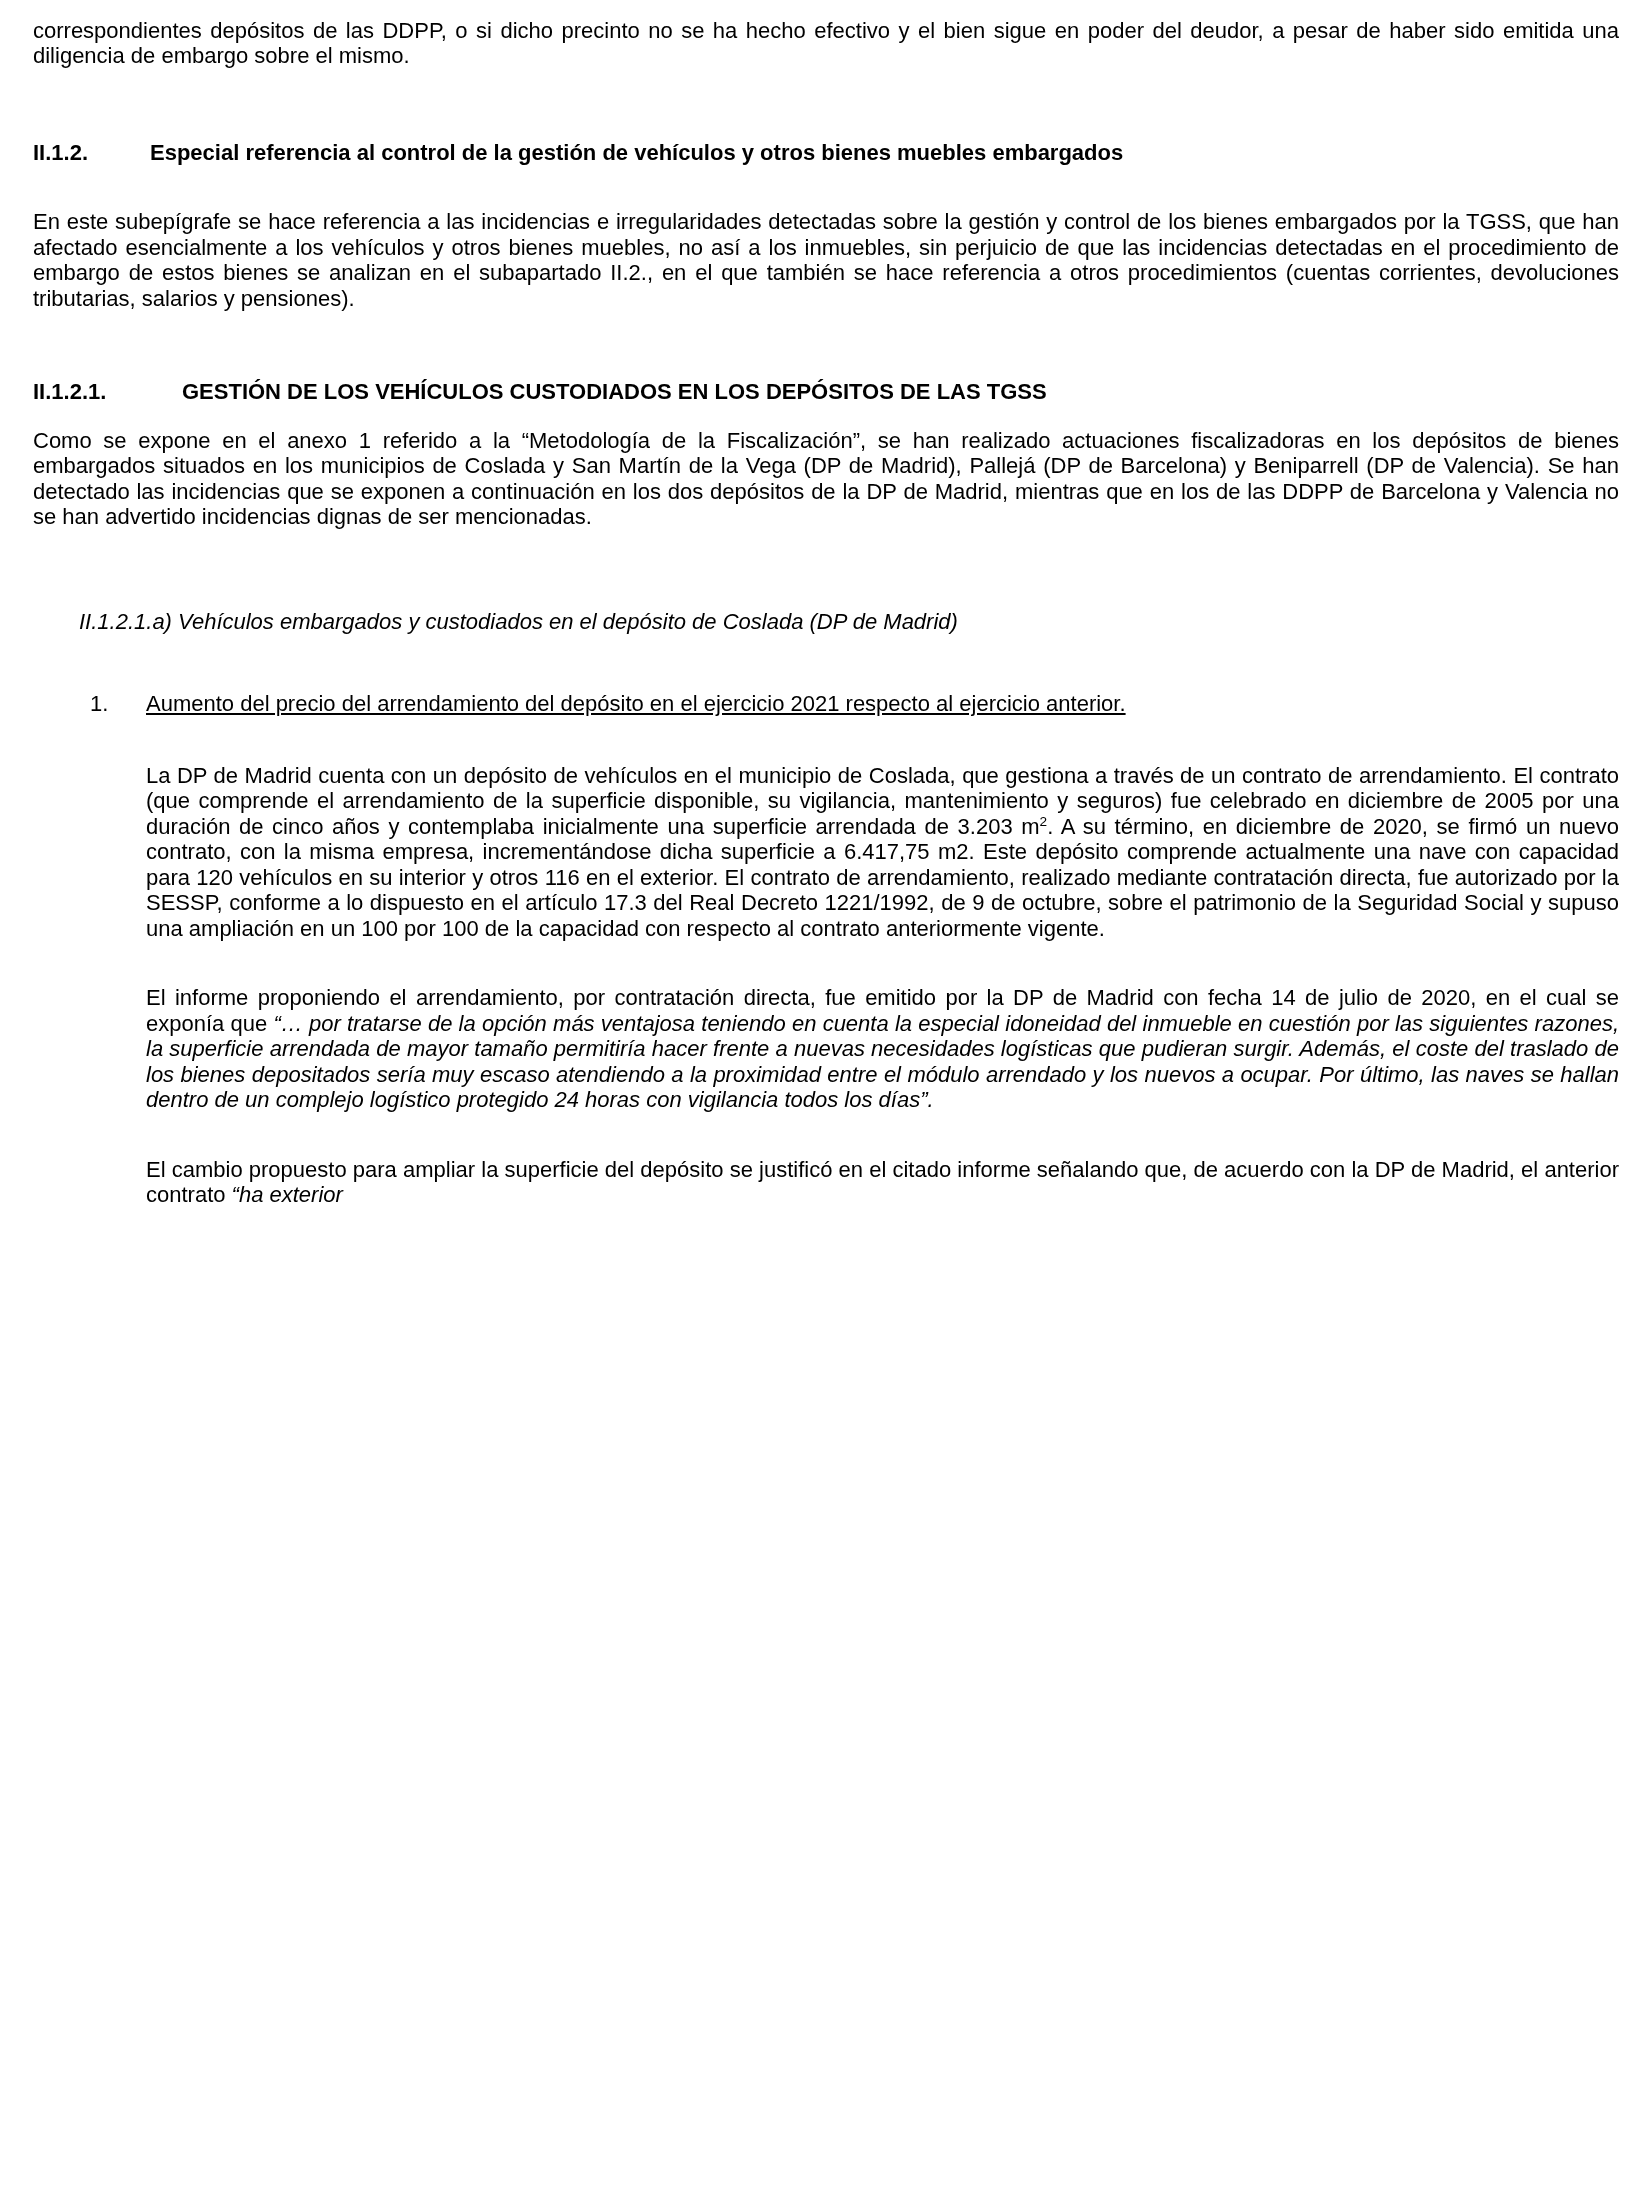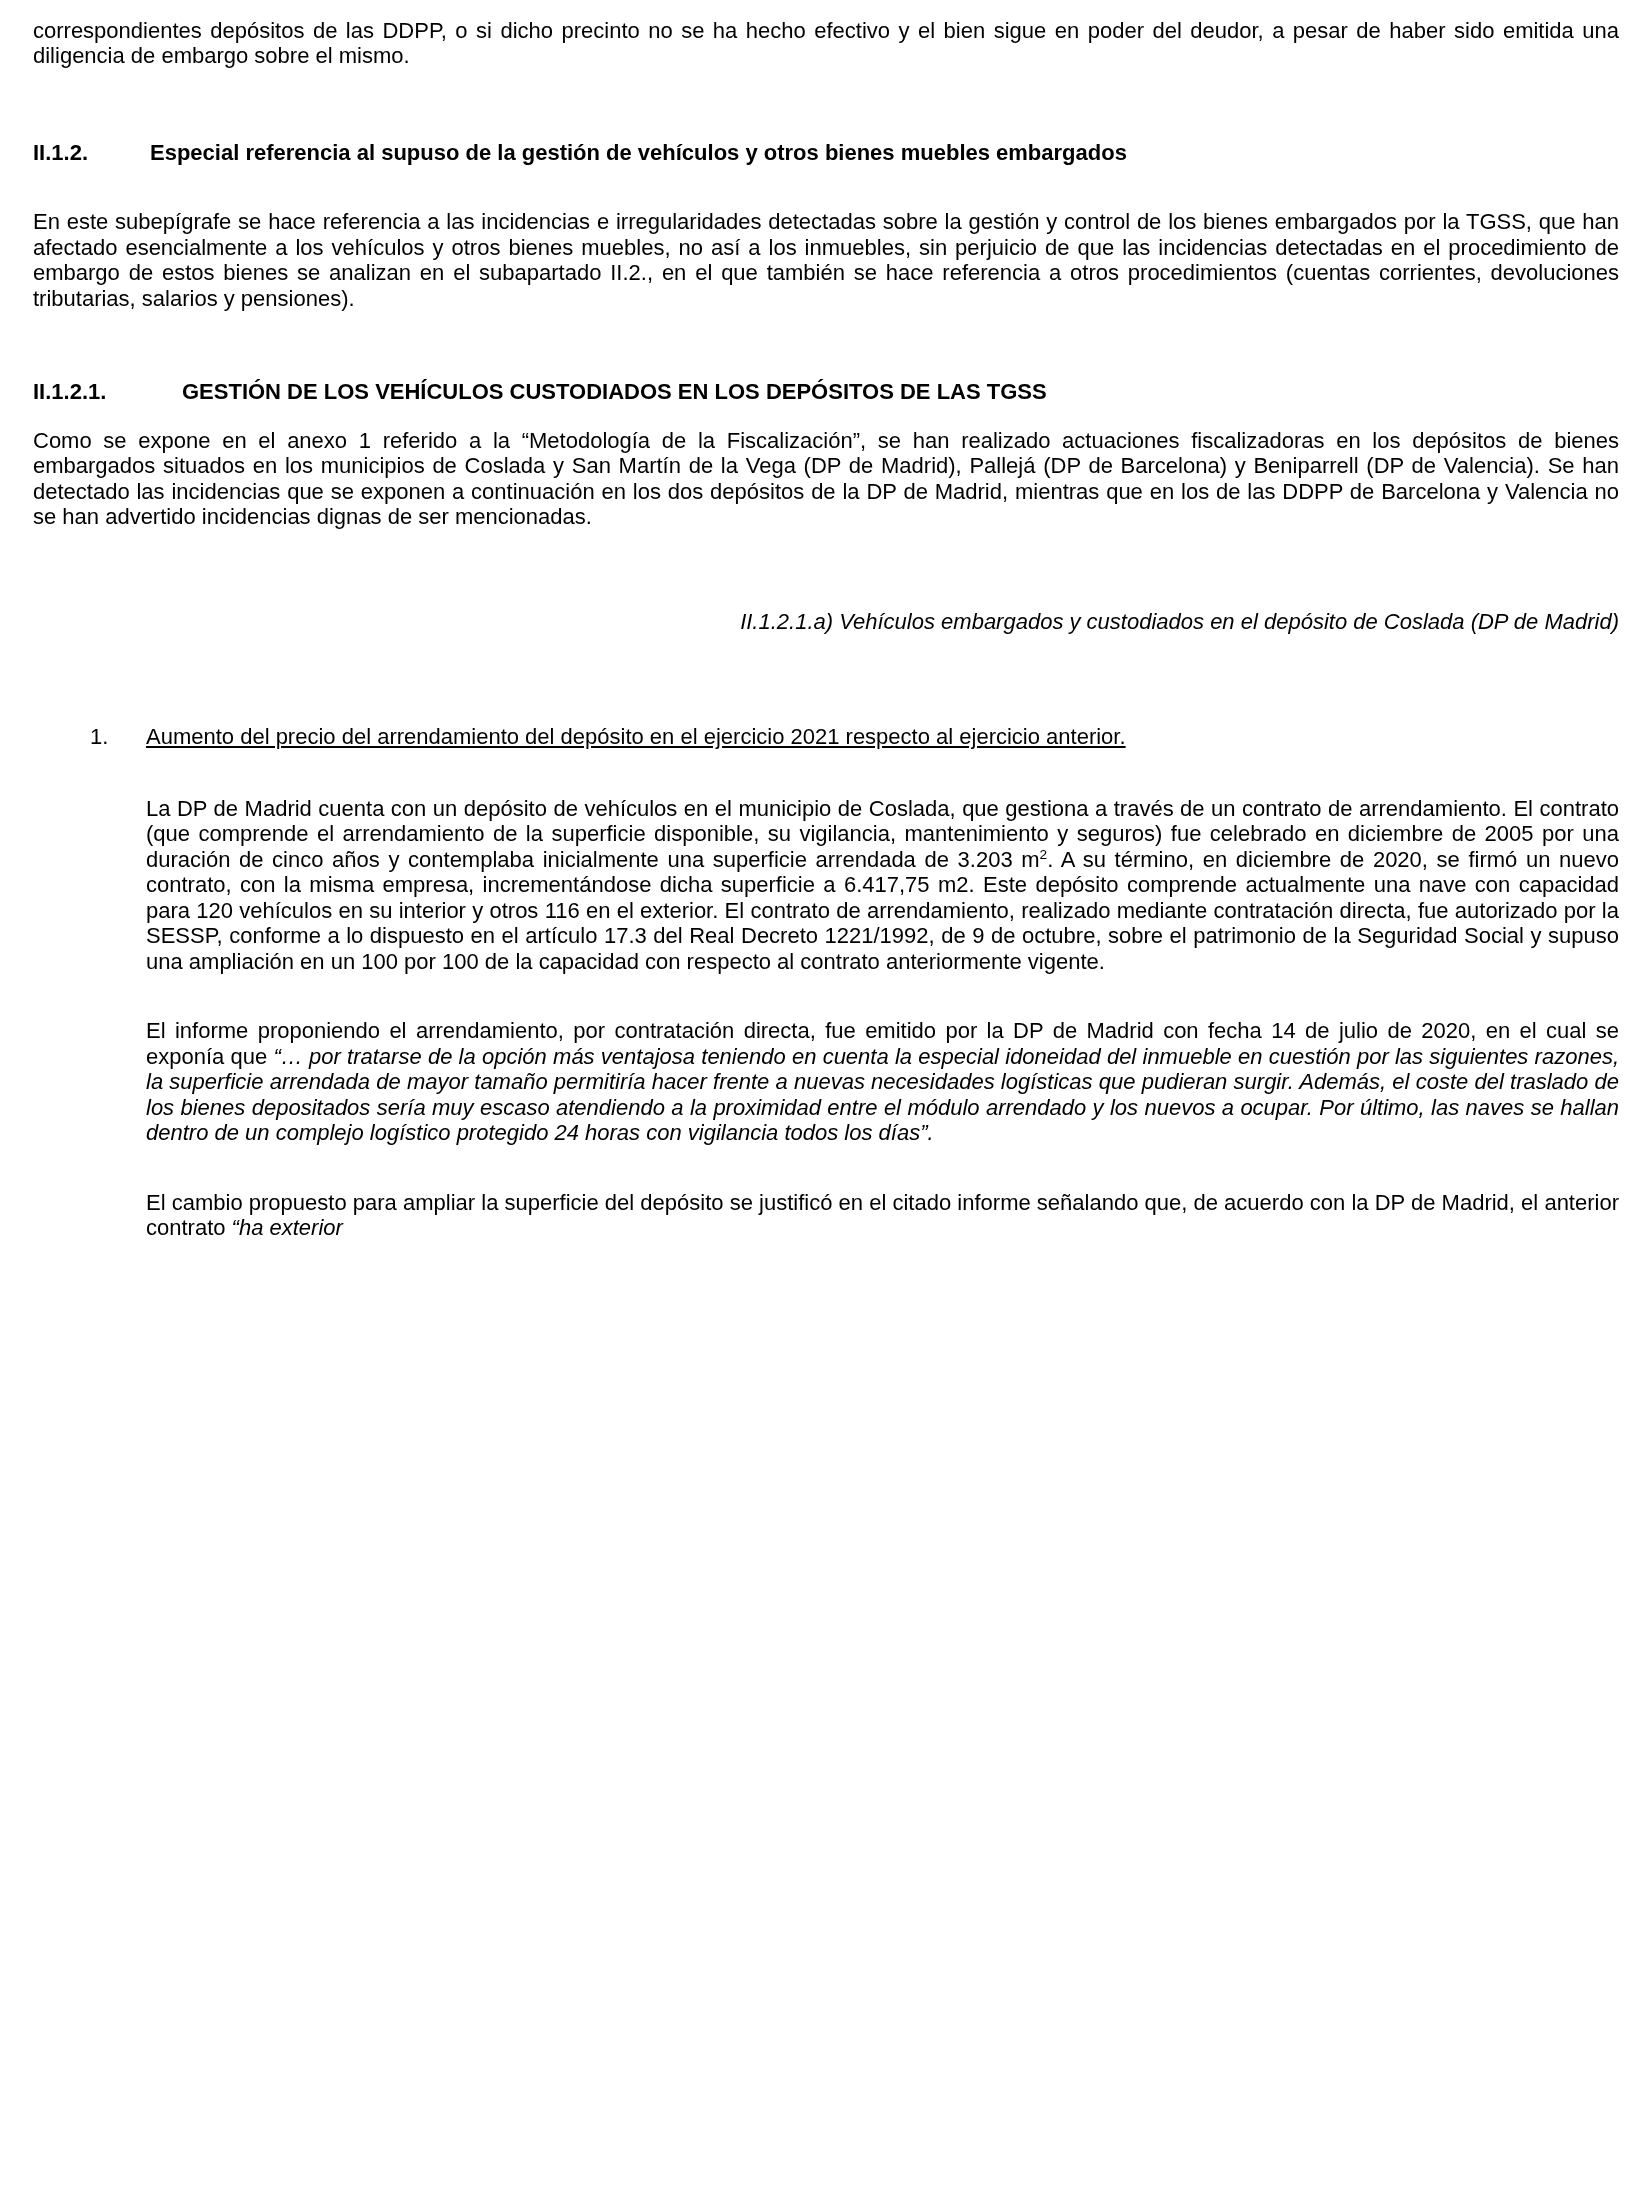--- a/index.html
+++ b/index.html
@@ -39,22 +39,22 @@
     font-weight: bold;
     margin-top: 68px;
     margin-bottom: 23px;
   }
   .subsection-heading .num { width: 149px; }
 
   .subsub-heading {
     font-style: italic;
     margin-left: 46px;
     margin-top: 79px;
-    margin-bottom: 90px;
-    text-align: right;
+    margin-bottom: 57px;
+    text-align: left;
   }
 
   .list-item-title {
     margin-left: 57px;
     margin-bottom: 46px;
   }
   .list-item-title .num {
     width: 56px;
     font-style: normal;
     text-decoration: none;
@@ -78,21 +78,21 @@
 </style>
 </head>
 <body>
 
 <div class="page">
 
   <p>correspondientes depósitos de las DDPP, o si dicho precinto no se ha hecho efectivo y el bien sigue en poder del deudor, a pesar de haber sido emitida una diligencia de embargo sobre el mismo.</p>
 
   <div class="hang section-heading">
     <span class="num">II.1.2.</span>
-    <span class="htext">Especial referencia al supuso de la gestión de vehículos y otros bienes muebles embargados</span>
+    <span class="htext">Especial referencia al control de la gestión de vehículos y otros bienes muebles embargados</span>
   </div>
 
   <p>En este subepígrafe se hace referencia a las incidencias e irregularidades detectadas sobre la gestión y control de los bienes embargados por la TGSS, que han afectado esencialmente a los vehículos y otros bienes muebles, no así a los inmuebles, sin perjuicio de que las incidencias detectadas en el procedimiento de embargo de estos bienes se analizan en el subapartado II.2., en el que también se hace referencia a otros procedimientos (cuentas corrientes, devoluciones tributarias, salarios y pensiones).</p>
 
   <div class="hang subsection-heading">
     <span class="num">II.1.2.1.</span>
     <span class="htext">GESTIÓN DE LOS VEHÍCULOS CUSTODIADOS EN LOS DEPÓSITOS DE LAS TGSS</span>
   </div>
 
   <p>Como se expone en el anexo 1 referido a la “Metodología de la Fiscalización”, se han realizado actuaciones fiscalizadoras en los depósitos de bienes embargados situados en los municipios de Coslada y San Martín de la Vega (DP de Madrid), Pallejá (DP de Barcelona) y Beniparrell (DP de Valencia). Se han detectado las incidencias que se exponen a continuación en los dos depósitos de la DP de Madrid, mientras que en los de las DDPP de Barcelona y Valencia no se han advertido incidencias dignas de ser mencionadas.</p>

